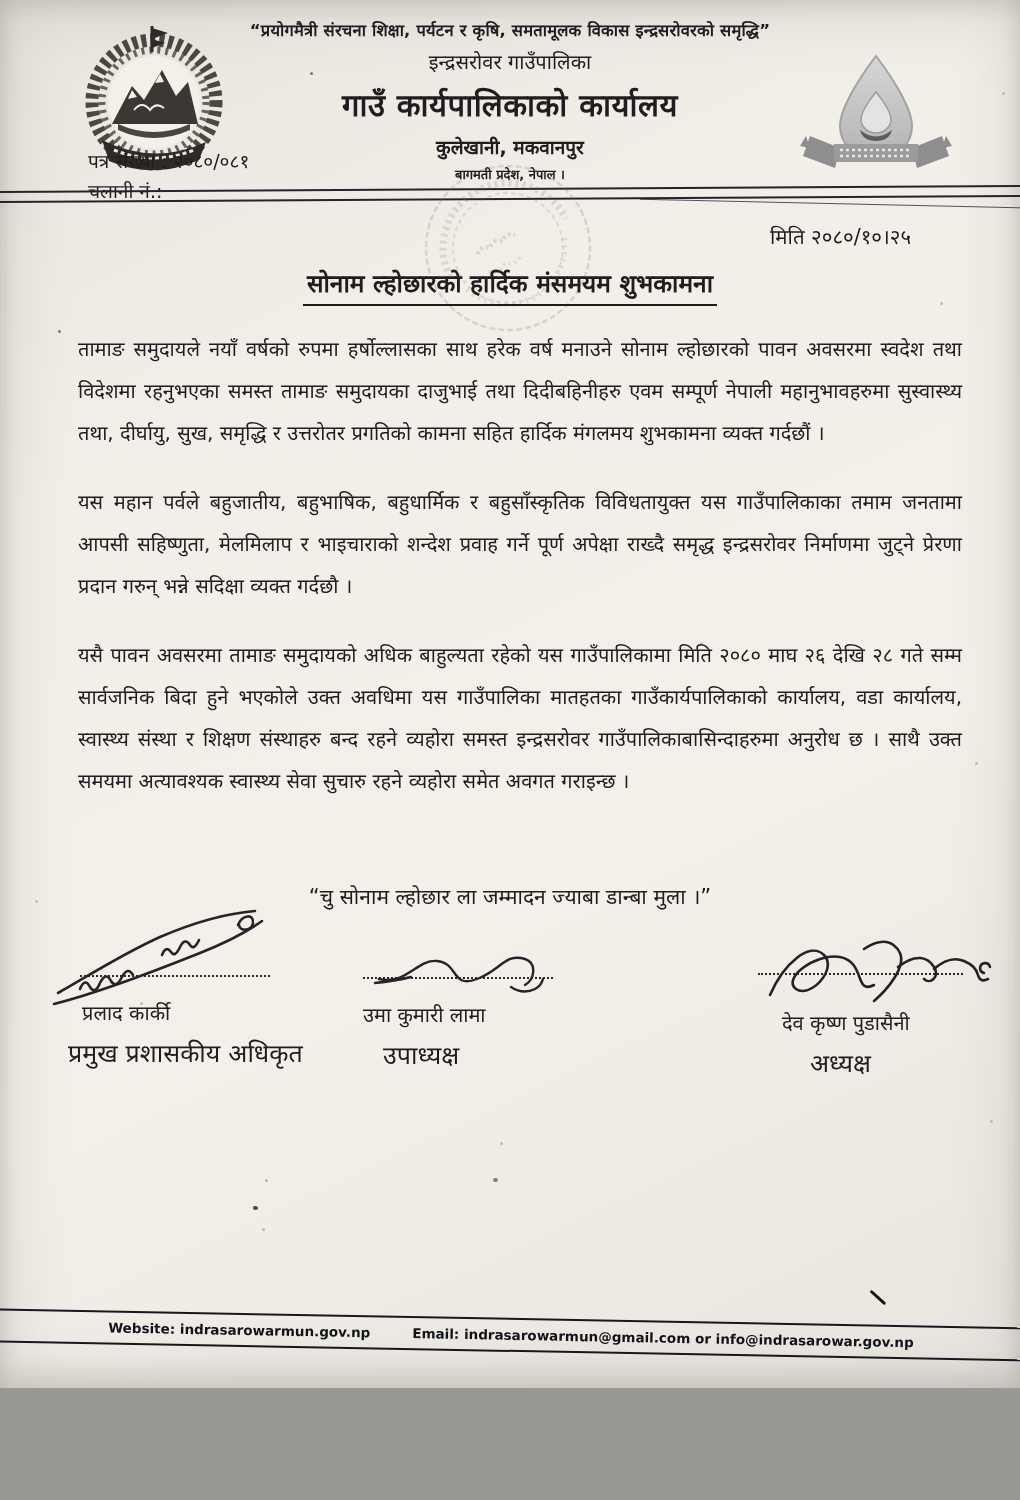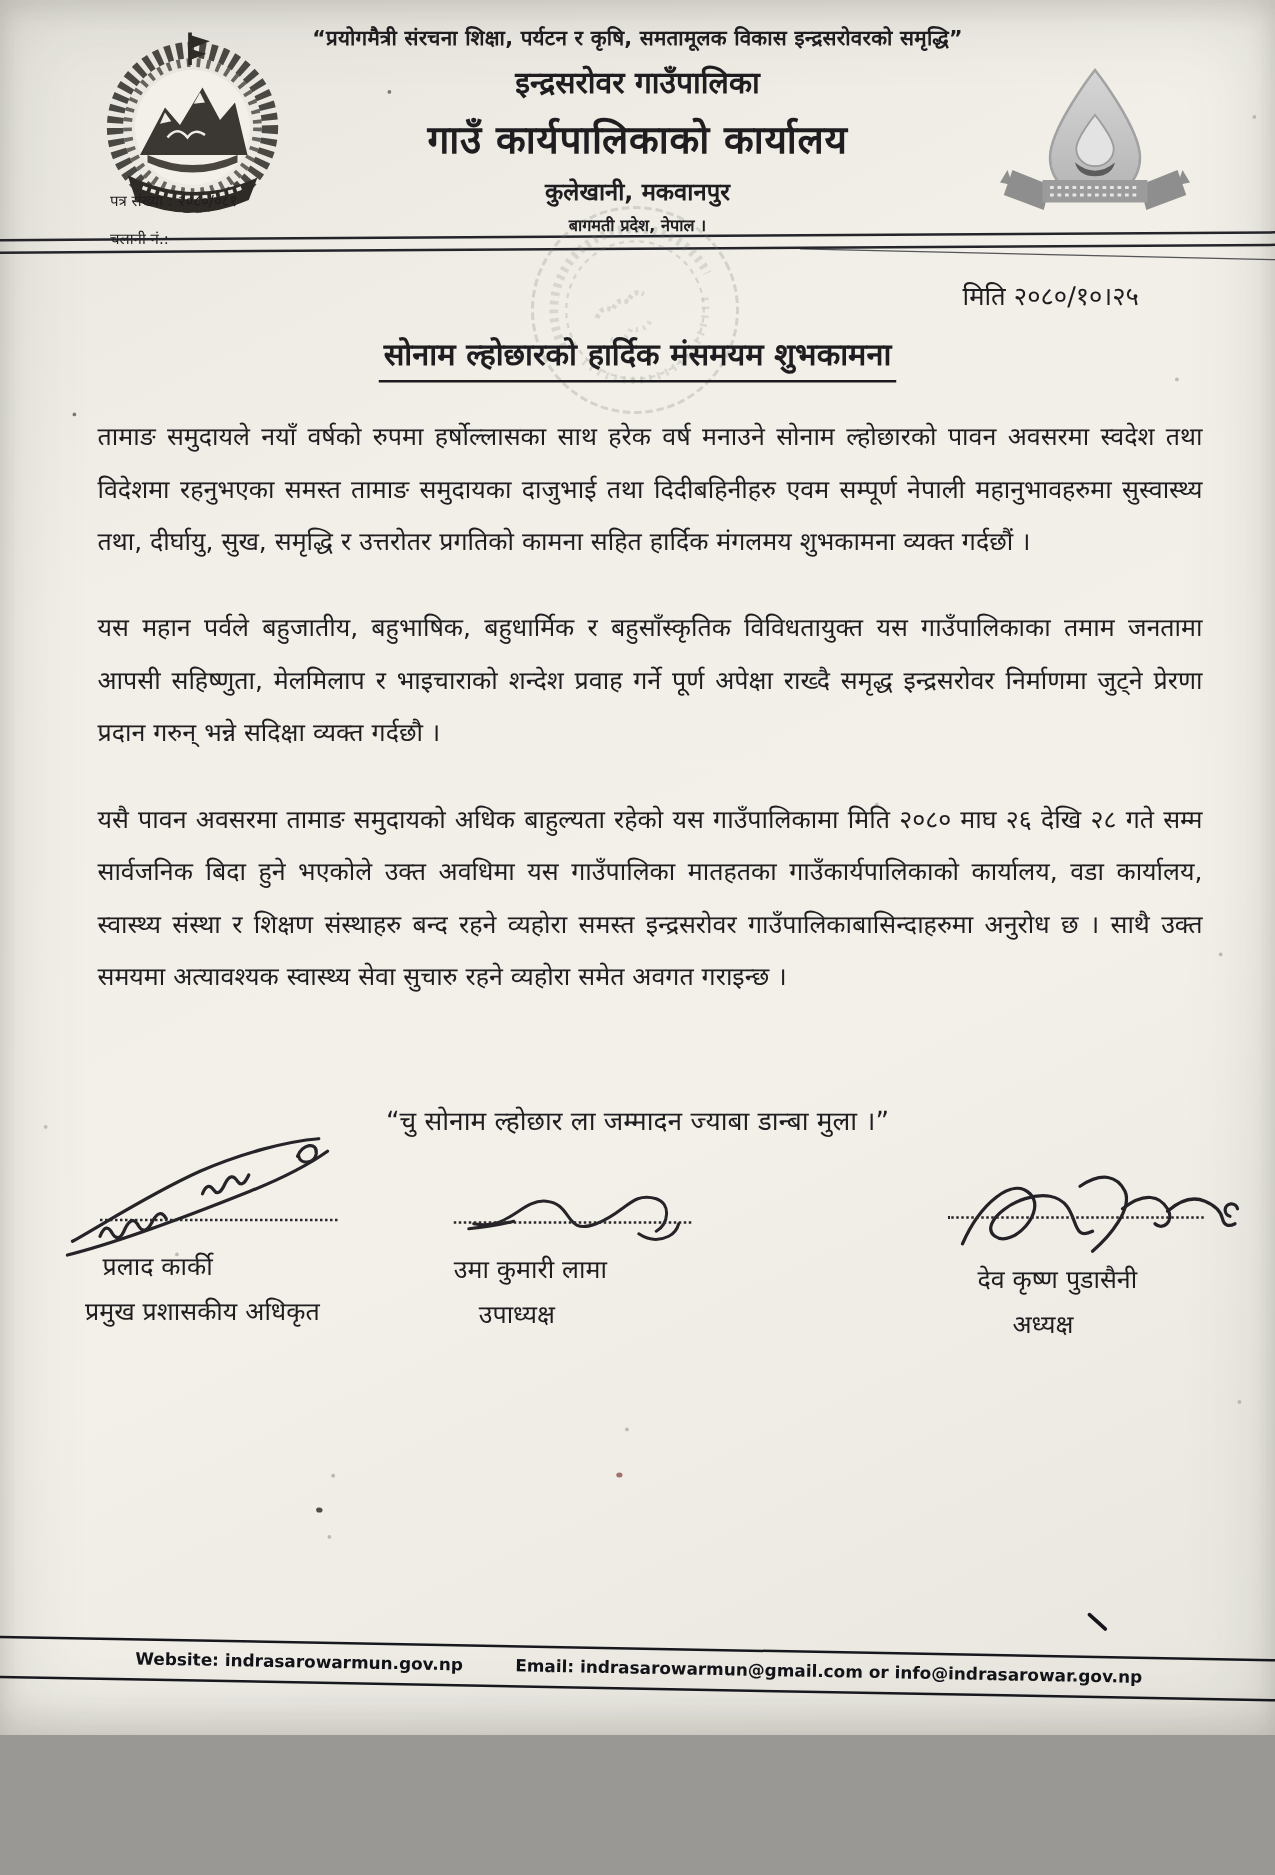--- a/index.html
+++ b/index.html
@@ -10,41 +10,41 @@
     background:linear-gradient(155deg,#e7e5de 0%,#f1efe8 28%,#f2f0e9 62%,#e8e6df 100%);
     box-shadow:inset 0 0 70px rgba(92,90,82,.20), inset 0 -14px 22px rgba(80,78,70,.12), inset 0 10px 16px rgba(80,78,70,.10);
     font-family:"DejaVu Sans", sans-serif;
     color:#1f1d1f;
     overflow:hidden;
   }
   .abs{position:absolute;}
   
   .head-center{left:120px;top:18px;width:780px;text-align:center;}
   .motto{font-size:16.5px;font-weight:bold;letter-spacing:.2px;}
-  .muni{font-size:24px;font-weight:bold;margin-top:7px;}
+  .muni{font-size:20px;font-weight:normal;margin-top:7px;}
   .office{font-size:31px;font-weight:bold;margin-top:8px;letter-spacing:.5px;}
   .loc{font-size:19px;font-weight:bold;margin-top:9px;}
   .prov{font-size:13px;font-weight:bold;margin-top:5px;}
-  .refblock{left:88px;top:146px;font-size:12px;line-height:30px;}
+  .refblock{left:88px;top:146px;font-size:19px;line-height:30px;}
   .dateline{left:770px;top:222px;font-size:20.5px;width:230px;}
   
   .rule-double{left:-4px;top:188px;width:1030px;height:8px;border-top:2px solid #24242a;border-bottom:2px solid #24242a;transform:rotate(-.35deg);}
   .rule-extra{left:640px;top:203px;width:384px;height:0;border-top:1.6px solid rgba(32,32,40,.75);transform:rotate(1.3deg);}
   
   .title-wrap{left:0;top:266px;width:1020px;text-align:center;}
   .title{display:inline-block;font-size:24.5px;font-weight:bold;border-bottom:2.6px solid #1c1a1c;padding:0 4px 5px;}
   
   .body-wrap{left:78px;top:328px;width:884px;}
   .body-wrap p{margin:0 0 27px 0;font-size:20px;line-height:42px;text-align:justify;}
   .slogan{left:0;top:882px;width:1020px;text-align:center;font-size:21px;}
   
   .sig{height:160px;}
   .sig .dots{position:absolute;border-bottom:2.4px dotted #2a282a;}
   .sig .nm{position:absolute;font-size:20px;white-space:nowrap;}
-  .sig .tt{position:absolute;font-size:20px;white-space:nowrap;}
+  .sig .tt{position:absolute;font-size:25px;white-space:nowrap;}
   .sig-left{left:50px;top:915px;width:300px;}
   .sig-mid{left:355px;top:915px;width:260px;}
   .sig-right{left:740px;top:915px;width:280px;text-align:center;}
   
   .footer{left:-6px;top:1316px;width:1034px;height:30px;transform:rotate(1.05deg);transform-origin:40% 50%;
     border-top:2.4px solid #17171e;border-bottom:2.8px solid #17171e;
     display:flex;align-items:center;justify-content:center;gap:42px;
     font-size:13.5px;font-weight:bold;color:#121219;}
   .pen-tick{left:868px;top:1296px;width:20px;height:2.6px;background:#15151b;transform:rotate(42deg);border-radius:2px;}
   

